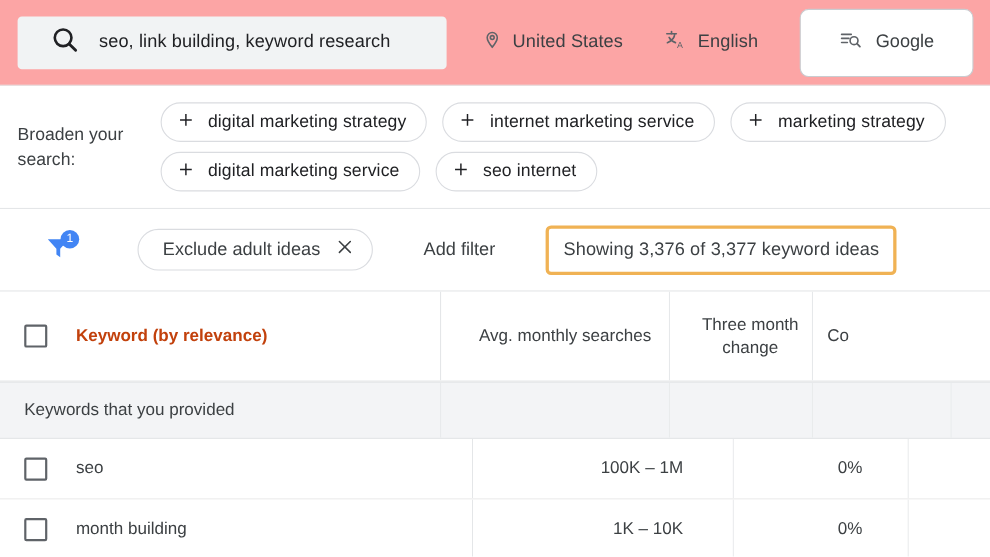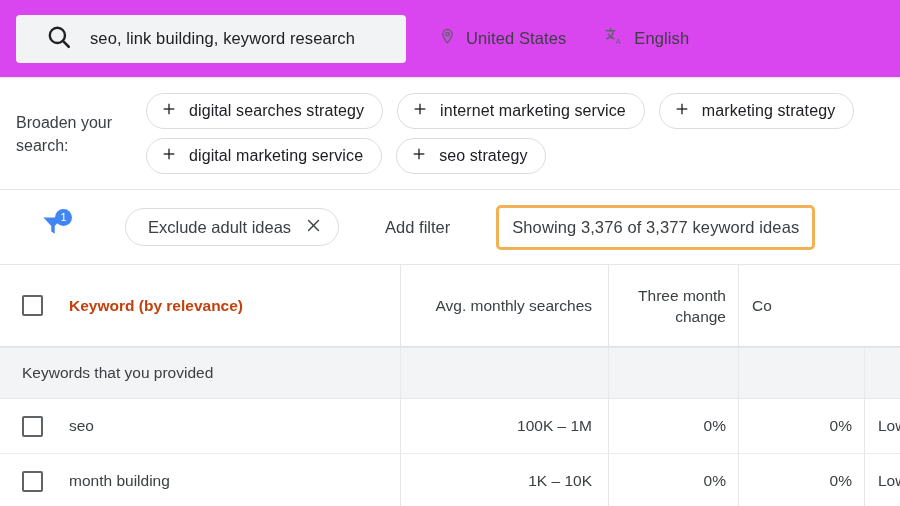--- a/index.html
+++ b/index.html
@@ -22,21 +22,21 @@
   }
 
   
   .header {
     position: relative;
     height: 78px;
     border-bottom: 1px solid #e4e6e8;
     display: flex;
     align-items: center;
     padding: 0 0 0 16px;
-    background: #d946ef;
+    background: #fca5a5;
   }
 
   .search-field {
     width: 390px;
     height: 48px;
     background: #f1f3f4;
     border-radius: 4px;
     display: flex;
     align-items: center;
     padding: 0 14px 0 30px;
@@ -244,39 +244,39 @@
     font-weight: bold;
     color: #c2410c;
     line-height: 20px;
   }
   .c-kw .th-label { margin-left: 26px; }
   .th-num {
     font-size: 15.5px;
     font-weight: normal;
     color: #3c4043;
     line-height: 21px;
-    text-align: right;
+    text-align: center;
     white-space: pre-line;
   }
   .th-left { text-align: left; white-space: nowrap; }
 
   .group-row {
     height: 52px;
     background: #f3f4f6;
     border-bottom: 1px solid #e4e6e8;
     border-top: 1px solid #e4e6e8;
   }
   .group-row .cell::before { background: #e8eaec; }
   .group-label {
     font-size: 15.5px;
     color: #3c4043;
     padding-left: 0px;
   }
 
-  .drow { height: 55px; border-bottom: 1px solid #ececec; }
+  .drow { height: 55px; border-bottom: 1px solid #ececec; gap: 29px; }
   .kw-text { font-size: 15.5px; color: #3c4043; margin-left: 26px; white-space: nowrap; }
   .val { font-size: 15.5px; color: #3c4043; white-space: nowrap; }
   .val-left { font-size: 15.5px; color: #3c4043; white-space: nowrap; }
 </style>
 </head>
 <body>
 
 <div id="app">
 
   <div class="header">
@@ -309,35 +309,49 @@
             <line x1="7.4" y1="3" x2="7.4" y2="5.4"></line>
             <path d="M10.7 5.4c0 3.8-3.1 7.4-7.6 9.2"></path>
             <path d="M4.9 9.2c1.4 2.7 3.8 4.5 6.6 5.4"></path>
           </g>
           <text x="13.2" y="20.4" font-family="Liberation Sans, sans-serif" font-size="9.2" fill="#5f6368">A</text>
         </svg>
       </span>
       <span class="lbl">English</span>
     </div>
 
+    <div class="source-btn">
+      <span class="glyph">
+        <svg width="21" height="21" viewBox="0 0 24 24">
+          <g stroke="#5f6368" stroke-width="1.7" stroke-linecap="round">
+            <line x1="2.4" y1="6" x2="12.4" y2="6"></line>
+            <line x1="2.4" y1="10.2" x2="10" y2="10.2"></line>
+            <line x1="2.4" y1="14.4" x2="8.4" y2="14.4"></line>
+          </g>
+          <circle cx="15.3" cy="12.6" r="4.1" fill="none" stroke="#5f6368" stroke-width="1.7"></circle>
+          <line x1="18.4" y1="15.7" x2="21.4" y2="18.7" stroke="#5f6368" stroke-width="1.9" stroke-linecap="round"></line>
+        </svg>
+      </span>
+      <span class="lbl">Google</span>
+    </div>
 
   </div>
 
   <div class="broaden">
     <div class="broaden-label">Broaden your search:</div>
 
     <div class="chips-wrap">
       <div class="chip">
         <span class="plus">
           <svg width="16" height="16" viewBox="0 0 24 24">
             <line x1="12" y1="4" x2="12" y2="20" stroke="#202124" stroke-width="2"></line>
             <line x1="4" y1="12" x2="20" y2="12" stroke="#202124" stroke-width="2"></line>
           </svg>
         </span>
-        <span class="clbl">digital searches strategy</span>
+        <span class="clbl">digital marketing strategy</span>
       </div>
 
       <div class="chip">
         <span class="plus">
           <svg width="16" height="16" viewBox="0 0 24 24">
             <line x1="12" y1="4" x2="12" y2="20" stroke="#202124" stroke-width="2"></line>
             <line x1="4" y1="12" x2="20" y2="12" stroke="#202124" stroke-width="2"></line>
           </svg>
         </span>
         <span class="clbl">internet marketing service</span>
@@ -363,21 +377,21 @@
         <span class="clbl">digital marketing service</span>
       </div>
 
       <div class="chip">
         <span class="plus">
           <svg width="16" height="16" viewBox="0 0 24 24">
             <line x1="12" y1="4" x2="12" y2="20" stroke="#202124" stroke-width="2"></line>
             <line x1="4" y1="12" x2="20" y2="12" stroke="#202124" stroke-width="2"></line>
           </svg>
         </span>
-        <span class="clbl">seo strategy</span>
+        <span class="clbl">seo internet</span>
       </div>
     </div>
   </div>
 
   <div class="filterbar">
 
     <div class="funnel-wrap">
       <span>
         <svg width="26" height="26" viewBox="0 0 24 24">
           <path fill="#4285f4" d="M3.2 5.1h17.6L13.6 13v7.1l-3.2-2.2V13z"></path>

